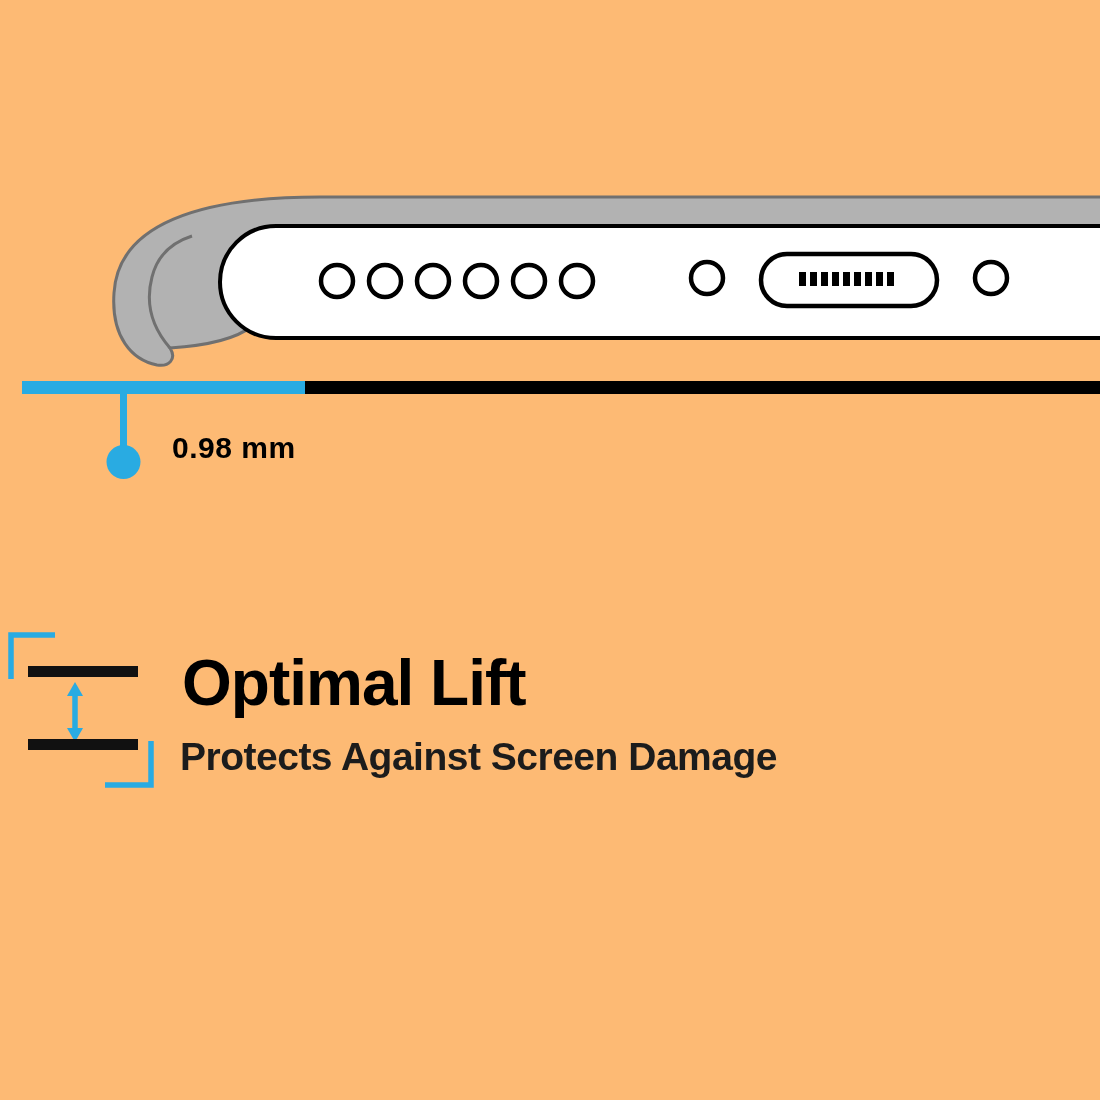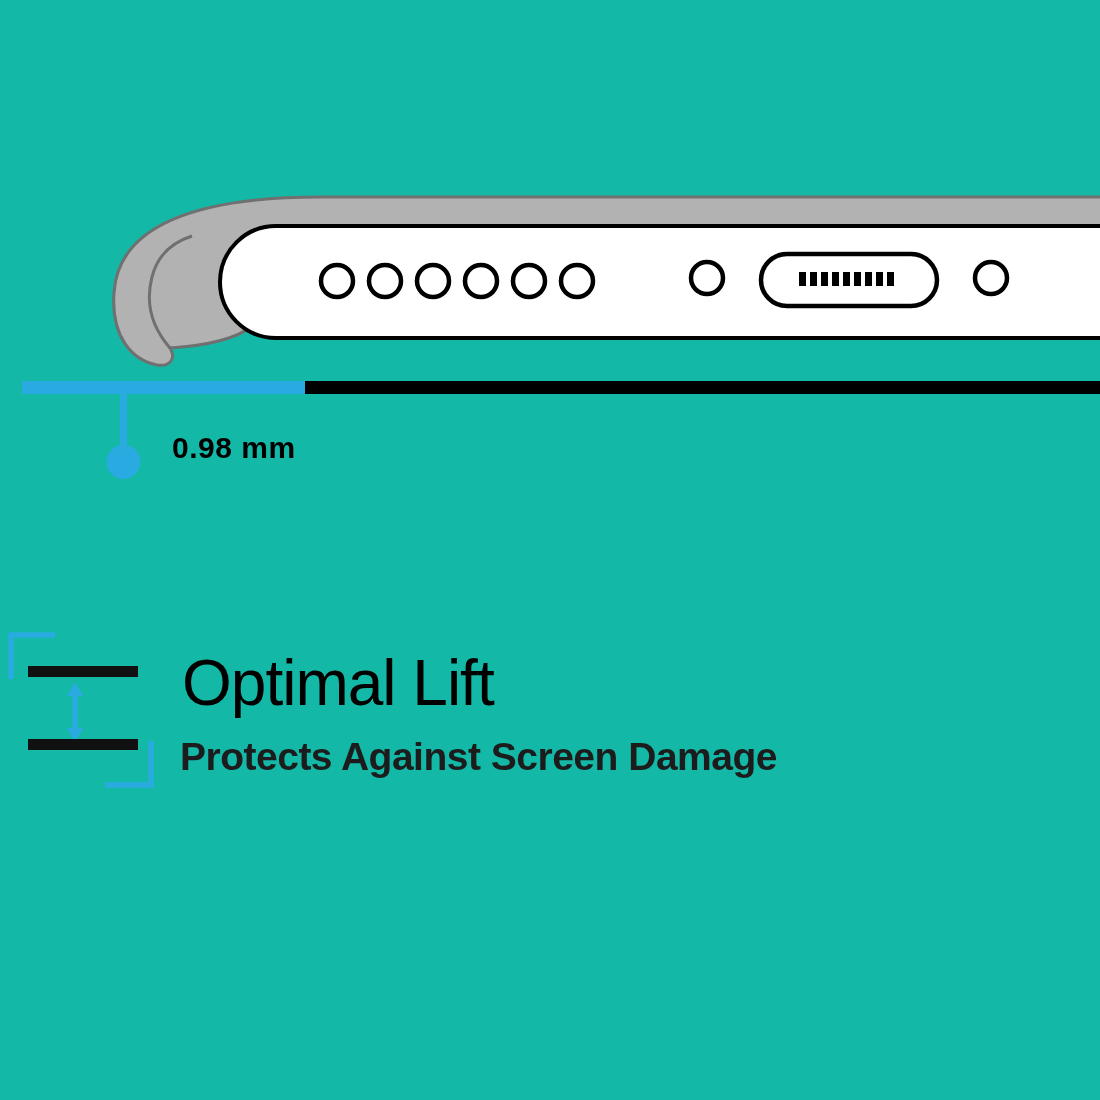--- a/index.html
+++ b/index.html
@@ -5,42 +5,42 @@
   :root{
     --accent:#29abe2;
     --ink:#000000;
     --case-gray:#b2b2b2;
     --case-outline:#707070;
   }
   html,body{margin:0;padding:0;background:#ffffff;}
   .canvas{
     position:relative;
     width:1100px;height:1100px;
-    background:#14b8a6;
+    background:#fdba74;
     overflow:hidden;
     font-family:"Liberation Sans", sans-serif;
   }
   .illu{position:absolute;left:0;top:0;}
   .case-fill{fill:var(--case-gray);stroke:var(--case-outline);stroke-width:3;}
   .case-line{fill:none;stroke:var(--case-outline);stroke-width:3;}
   .phone-fill{fill:#ffffff;stroke:var(--ink);stroke-width:4;}
   .hole{fill:#ffffff;stroke:var(--ink);stroke-width:4.5;}
   .pin{fill:var(--ink);}
   .accent-fill{fill:var(--accent);}
   .ink-fill{fill:var(--ink);}
   .accent-stroke{fill:none;stroke:var(--accent);stroke-width:5.5;}
   .bar{fill:#111111;}
   .measure-label{
     position:absolute;left:172px;top:431px;
     font-size:30px;font-weight:700;color:var(--ink);
     letter-spacing:0.5px;
   }
   .feature-title{
     position:absolute;left:182px;top:646px;
-    font-size:64px;font-weight:400;color:var(--ink);
+    font-size:64px;font-weight:700;color:var(--ink);
     letter-spacing:-1px;
     text-align:right;
   }
   .feature-subtitle{
     position:absolute;left:180px;top:735px;
     font-size:39px;font-weight:600;color:#1c1c1c;
     letter-spacing:-0.5px;
   }
 </style>
 </head>

